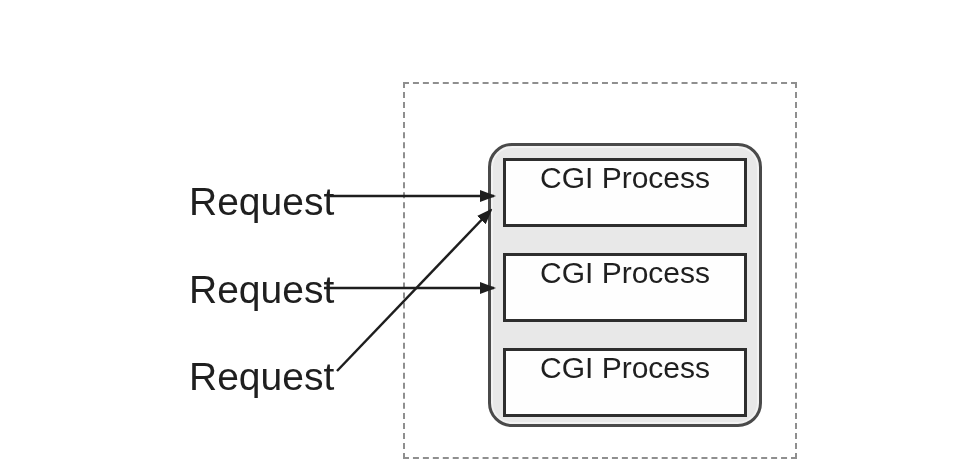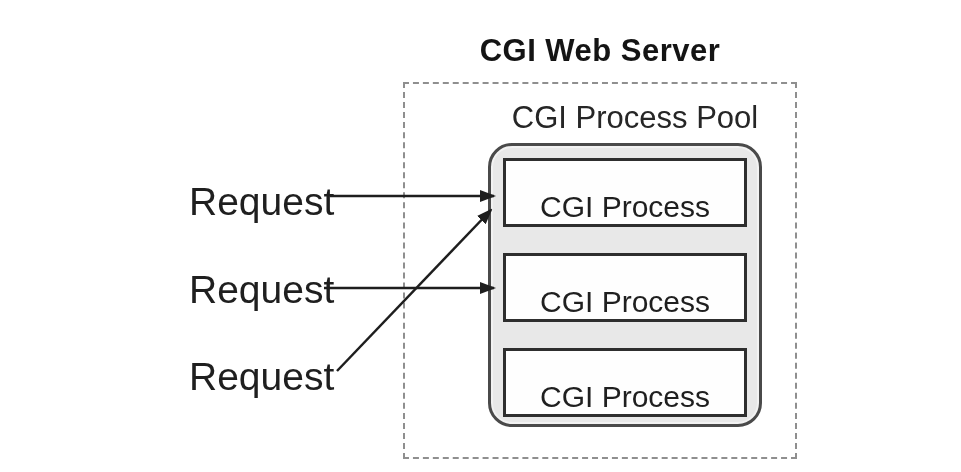--- a/index.html
+++ b/index.html
@@ -62,21 +62,21 @@
   }
   .process-box {
     position: absolute;
     left: 503px;
     width: 244px;
     height: 69px;
     background: #fefefe;
     border: 3px solid #2e2e2e;
     box-sizing: border-box;
     display: flex;
-    align-items: flex-end;
+    align-items: flex-start;
     justify-content: center;
     font-size: 30px;
     color: #1f1f1f;
     white-space: nowrap;
   }
   .process-box.p1 { top: 158px; }
   .process-box.p2 { top: 253px; }
   .process-box.p3 { top: 348px; }
   .request-label {
     position: absolute;
@@ -103,25 +103,23 @@
     font-size: 15px;
     color: #b3b3b3;
     white-space: nowrap;
   }
 </style>
 </head>
 <body>
 
 <div class="canvas">
 
-  <div class="diagram-title">CGI Web Server</div>
 
   <div class="dashed-box"></div>
 
-  <div class="pool-label">CGI Process Pool</div>
 
   <div class="pool"></div>
 
   <div class="process-box p1">
     <span>CGI Process</span>
   </div>
   <div class="process-box p2">
     <span>CGI Process</span>
   </div>
   <div class="process-box p3">

